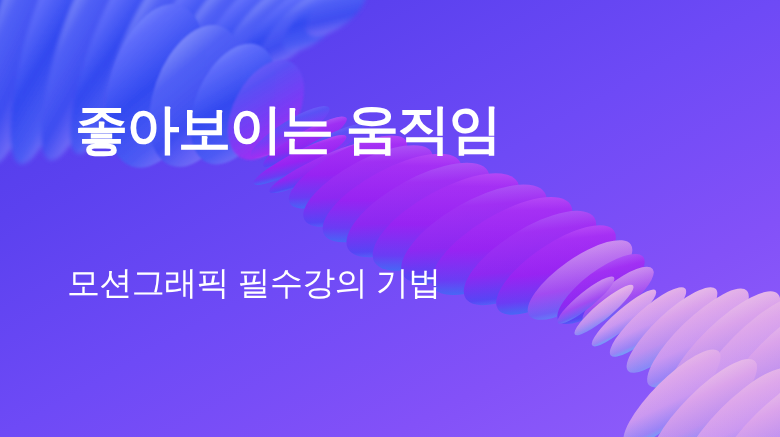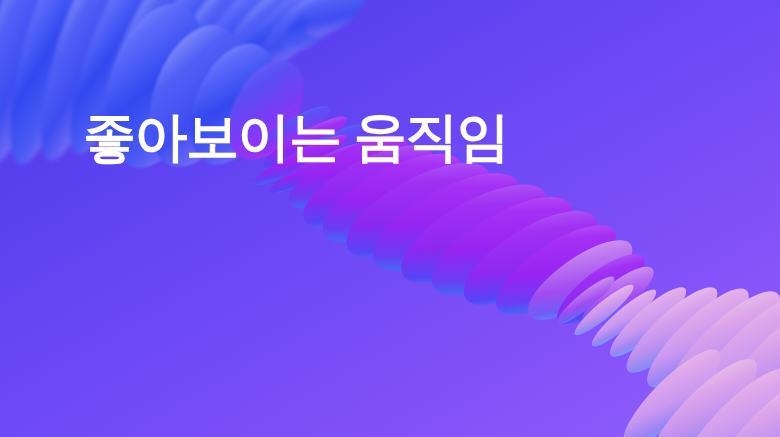--- a/index.html
+++ b/index.html
@@ -37,21 +37,21 @@
     left: 66px;
     top: 86px;
   }
 
   .title-line {
     font-weight: 700;
     font-size: 53px;
     line-height: 68px;
     letter-spacing: -1.5px;
     white-space: nowrap;
-    margin: 17px;
+    margin: 9px;
   }
   .title-line.l1 { color: #ffffff; }
   .title-line.l2 { color: #ffbdb2; }
 
   .subtitle {
     position: absolute;
     left: 67px;
     top: 262px;
     font-weight: 500;
     font-size: 33px;
@@ -227,15 +227,16 @@
       <rect x="0" y="0" width="780" height="437" fill="url(#bgGrad)" opacity="0.06"></rect>
     </g>
   </svg>
 
   <div id="text-layer">
 
     <div class="title-block">
       <div class="title-line l1">좋아보이는 움직임</div>
     </div>
 
+    <div class="subtitle">모션그래픽 필수강의 기법</div>
 
   </div>
 </div>
 
 </body></html>

